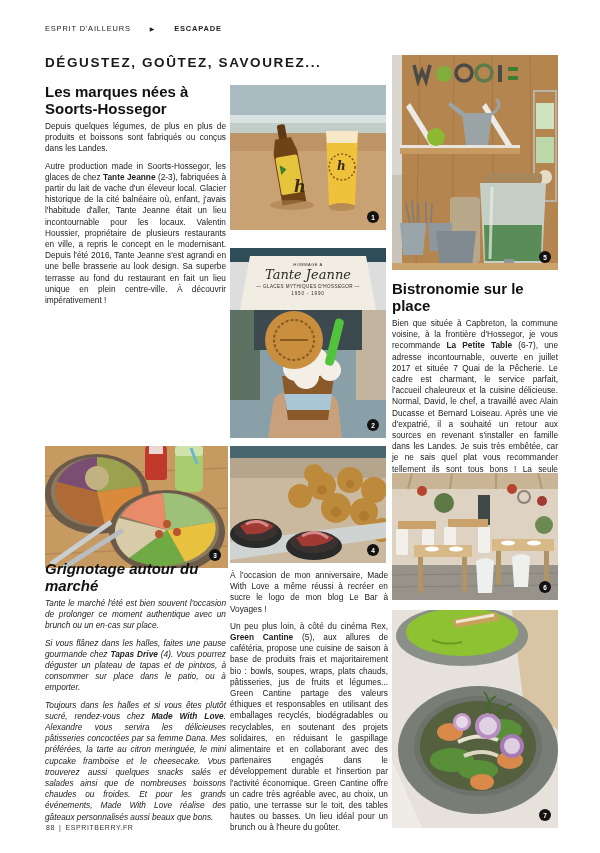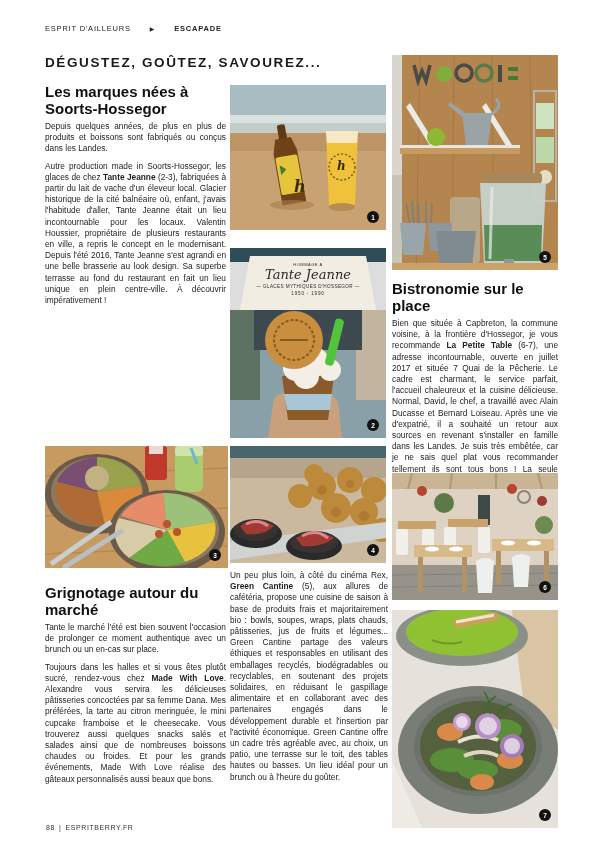--- a/index.html
+++ b/index.html
@@ -40,21 +40,21 @@
   <div class="abs kicker" style="left:45px;top:24px;">
     <span>ESPRIT D'AILLEURS</span>
     <span class="arrow">▶</span>
     <b>ESCAPADE</b>
   </div>
 
   <div class="abs page-title" style="left:45px;top:55px;">DÉGUSTEZ, GOÛTEZ, SAVOUREZ...</div>
 
   <div class="abs col" style="left:45px;top:83px;width:181px;">
     <h3>Les marques nées à Soorts-Hossegor</h3>
-    <p>Depuis quelques années, de plus en plus de produits et boissons sont fabriqués ou conçus dans les Landes.</p>
+    <p>Depuis quelques légumes, de plus en plus de produits et boissons sont fabriqués ou conçus dans les Landes.</p>
     <p>Autre production made in Soorts-Hossegor, les glaces de chez <b>Tante Jeanne</b> (2-3), fabriquées à partir du lait de vache d'un éleveur local. Glacier historique de la cité balnéaire où, enfant, j'avais l'habitude d'aller, Tante Jeanne était un lieu incontournable pour les locaux. Valentin Houssier, propriétaire de plusieurs restaurants en ville, a repris le concept en le modernisant. Depuis l'été 2016, Tante Jeanne s'est agrandi en une belle brasserie au look design. Sa superbe terrasse au fond du restaurant en fait un lieu unique en plein centre-ville. À découvrir impérativement !</p>
   </div>
 
   <div class="photo" style="left:230px;top:85px;width:156px;height:145px;">
     <svg width="156" height="145" viewBox="0 0 156 145">
       <rect x="0" y="0" width="156" height="34" fill="#a9bcc1"></rect>
       <rect x="0" y="30" width="156" height="10" fill="#d9e2e1"></rect>
       <rect x="0" y="38" width="156" height="12" fill="#c2ccc9"></rect>
       <rect x="0" y="48" width="156" height="97" fill="#c9a273"></rect>
       <rect x="0" y="48" width="156" height="18" fill="#bd9466"></rect>
@@ -346,27 +346,29 @@
       <g stroke="#3e6a2a" stroke-width="1.5" fill="none">
         <path d="M92 104 q4 -14 12 -18"></path>
           <path d="M98 104 q0 -16 -6 -22"></path>
           <path d="M104 106 q8 -10 16 -12"></path>
       </g>
       <path d="M0 150 L30 218 L0 218 Z" fill="#efece7"></path>
     </svg>
     <span class="badge">7</span>
   </div>
 
-  <div class="abs col" style="left:45px;top:584px;width:181px;">
+  <div class="abs col" style="left:45px;top:560px;width:181px;font-style:italic;">
     <h3>Grignotage autour du marché</h3>
     <p>Tante le marché l'été est bien souvent l'occasion de prolonger ce moment authentique avec un brunch ou un en-cas sur place.</p>
+    <p>Si vous flânez dans les halles, faites une pause gourmande chez <b>Tapas Drive</b> (4). Vous pourrez déguster un plateau de tapas et de pintxos, à consommer sur place dans le patio, ou à emporter.</p>
     <p>Toujours dans les halles et si vous êtes plutôt sucré, rendez-vous chez <b>Made With Love</b>. Alexandre vous servira les délicieuses pâtisseries concoctées par sa femme Dana. Mes préférées, la tarte au citron meringuée, le mini cupcake framboise et le cheesecake. Vous trouverez aussi quelques snacks salés et salades ainsi que de nombreuses boissons chaudes ou froides. Et pour les grands événements, Made With Love réalise des gâteaux personnalisés aussi beaux que bons.</p>
   </div>
 
   <div class="abs col" style="left:230px;top:570px;width:158px;">
+    <p>À l'occasion de mon anniversaire, Made With Love a même réussi à recréer en sucre le logo de mon blog Le Bar à Voyages !</p>
     <p>Un peu plus loin, à côté du cinéma Rex, <b>Green Cantine</b> (5), aux allures de cafétéria, propose une cuisine de saison à base de produits frais et majoritairement bio : bowls, soupes, wraps, plats chauds, pâtisseries, jus de fruits et légumes... Green Cantine partage des valeurs éthiques et responsables en utilisant des emballages recyclés, biodégradables ou recyclables, en soutenant des projets solidaires, en réduisant le gaspillage alimentaire et en collaborant avec des partenaires engagés dans le développement durable et l'insertion par l'activité économique. Green Cantine offre un cadre très agréable avec, au choix, un patio, une terrasse sur le toit, des tables hautes ou basses. Un lieu idéal pour un brunch ou à l'heure du goûter.</p>
   </div>
 
   <div class="abs footer" style="left:46px;top:824px;">
     <span>88</span>
     <span>|</span>
     <span>ESPRITBERRY.FR</span>
   </div>
 
 </div>

